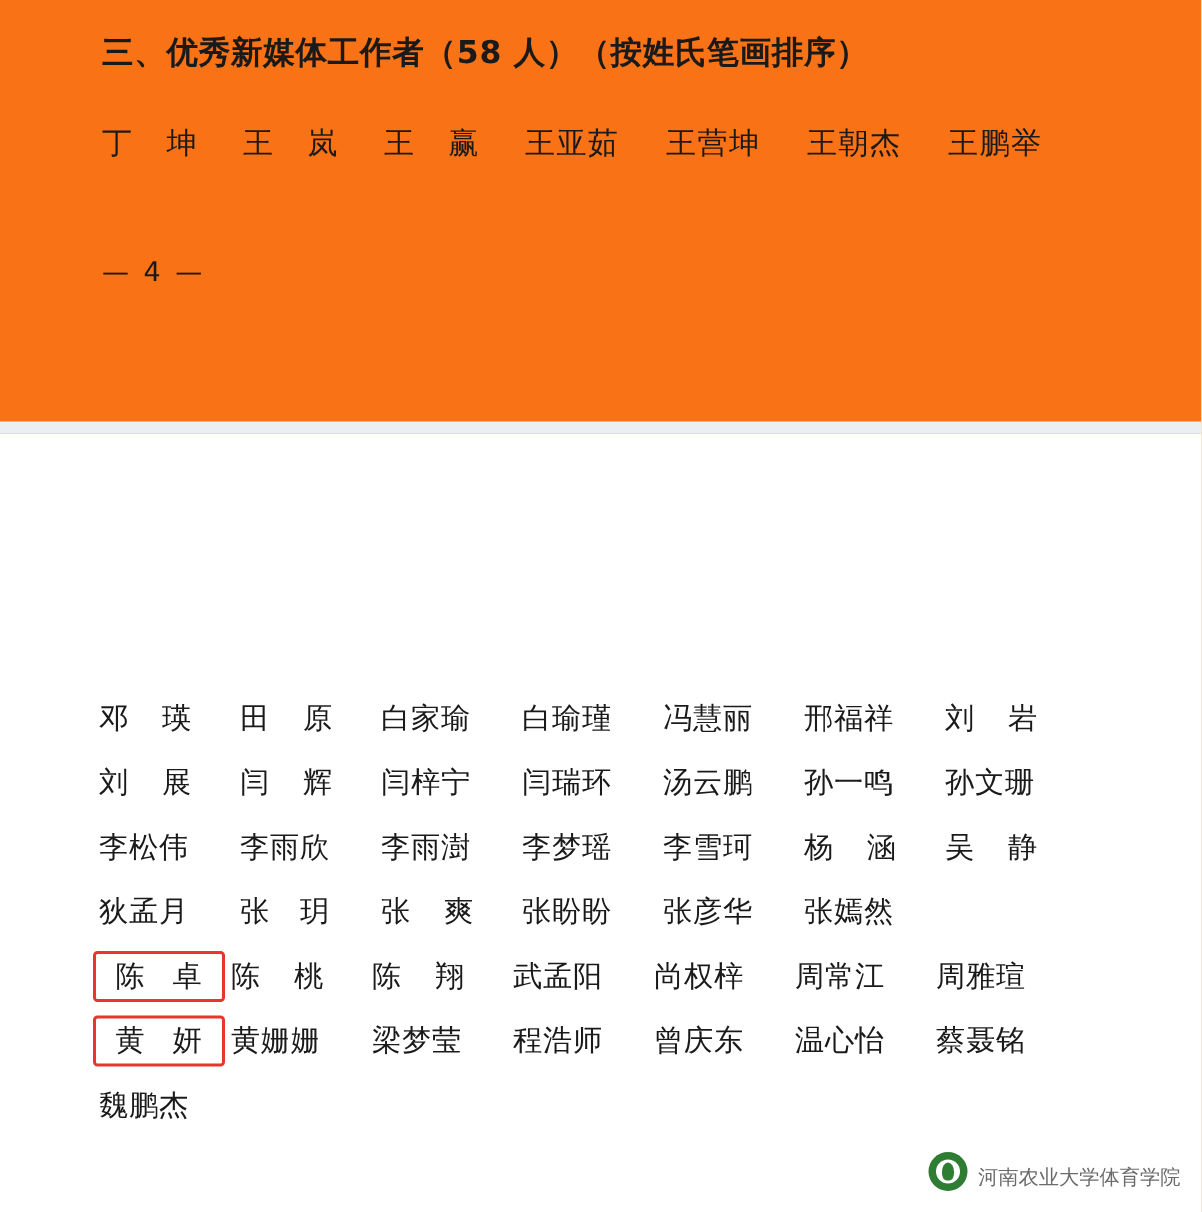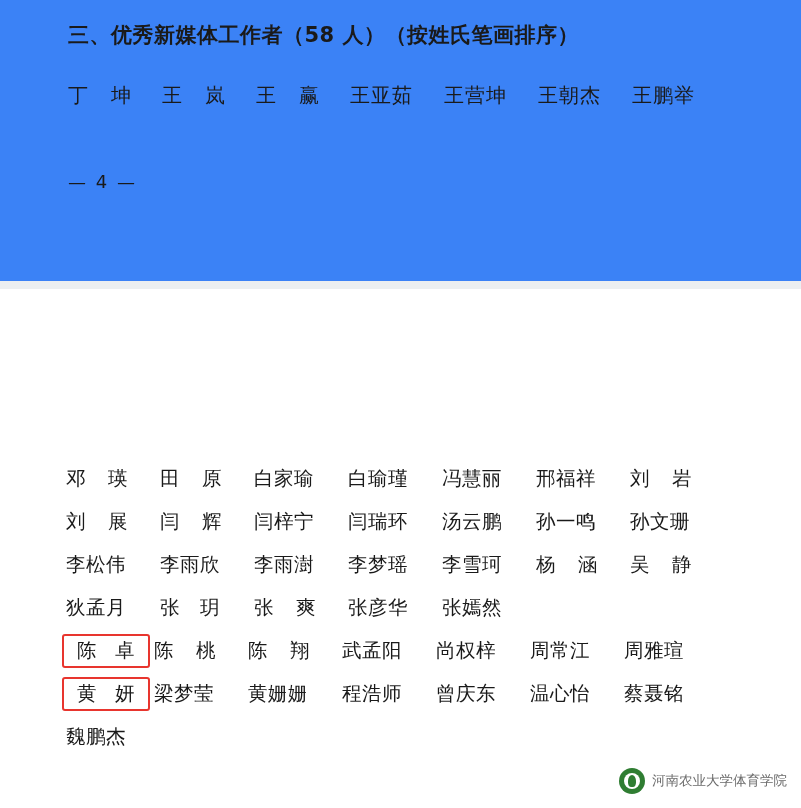--- a/index.html
+++ b/index.html
@@ -7,21 +7,21 @@
     width: 801px;
     height: 808px;
     background: #ffffff;
     font-family: "DejaVu Sans", "Liberation Sans", sans-serif;
     overflow: hidden;
   }
   .page {
     position: relative;
     width: 801px;
     height: 808px;
-    background: #3b82f6;
+    background: #f97316;
   }
 
   
   .top-section {
     padding: 18px 0 0 0;
   }
   .section-heading {
     font-size: 21px;
     font-weight: bold;
     color: #1a1a1a;
@@ -116,21 +116,21 @@
   .grid-cell.boxed .two {
     width: 58px;
   }
 
   
   .account-badge {
     position: absolute;
     right: 14px;
     bottom: 14px;
     display: flex;
-    align-items: center;
+    align-items: flex-end;
     gap: 7px;
   }
   .account-logo {
     width: 26px;
     height: 26px;
     border-radius: 50%;
     background: #2f7d32;
     position: relative;
     flex: none;
     overflow: hidden;
@@ -269,20 +269,21 @@
 
       <div class="grid-row">
         <div class="grid-cell">狄孟月</div>
         <div class="grid-cell">张　玥</div>
         <div class="grid-cell">
             <span class="two">
               <span>张</span>
               <span>爽</span>
             </span>
           </div>
+        <div class="grid-cell">张盼盼</div>
         <div class="grid-cell">张彦华</div>
         <div class="grid-cell">张嫣然</div>
       </div>
 
       <div class="grid-row">
         <div class="grid-cell boxed">
             <span class="two">
               <span>陈</span>
               <span>卓</span>
             </span>
@@ -306,22 +307,22 @@
       </div>
 
 
       <div class="grid-row">
         <div class="grid-cell boxed">
             <span class="two">
               <span>黄</span>
               <span>妍</span>
             </span>
           </div>
+        <div class="grid-cell">黄姗姗</div>
         <div class="grid-cell">梁梦莹</div>
-        <div class="grid-cell">黄姗姗</div>
         <div class="grid-cell">程浩师</div>
         <div class="grid-cell">曾庆东</div>
         <div class="grid-cell">温心怡</div>
         <div class="grid-cell">蔡聂铭</div>
       </div>
 
       <div class="grid-row">
         <div class="grid-cell">魏鹏杰</div>
       </div>
 

